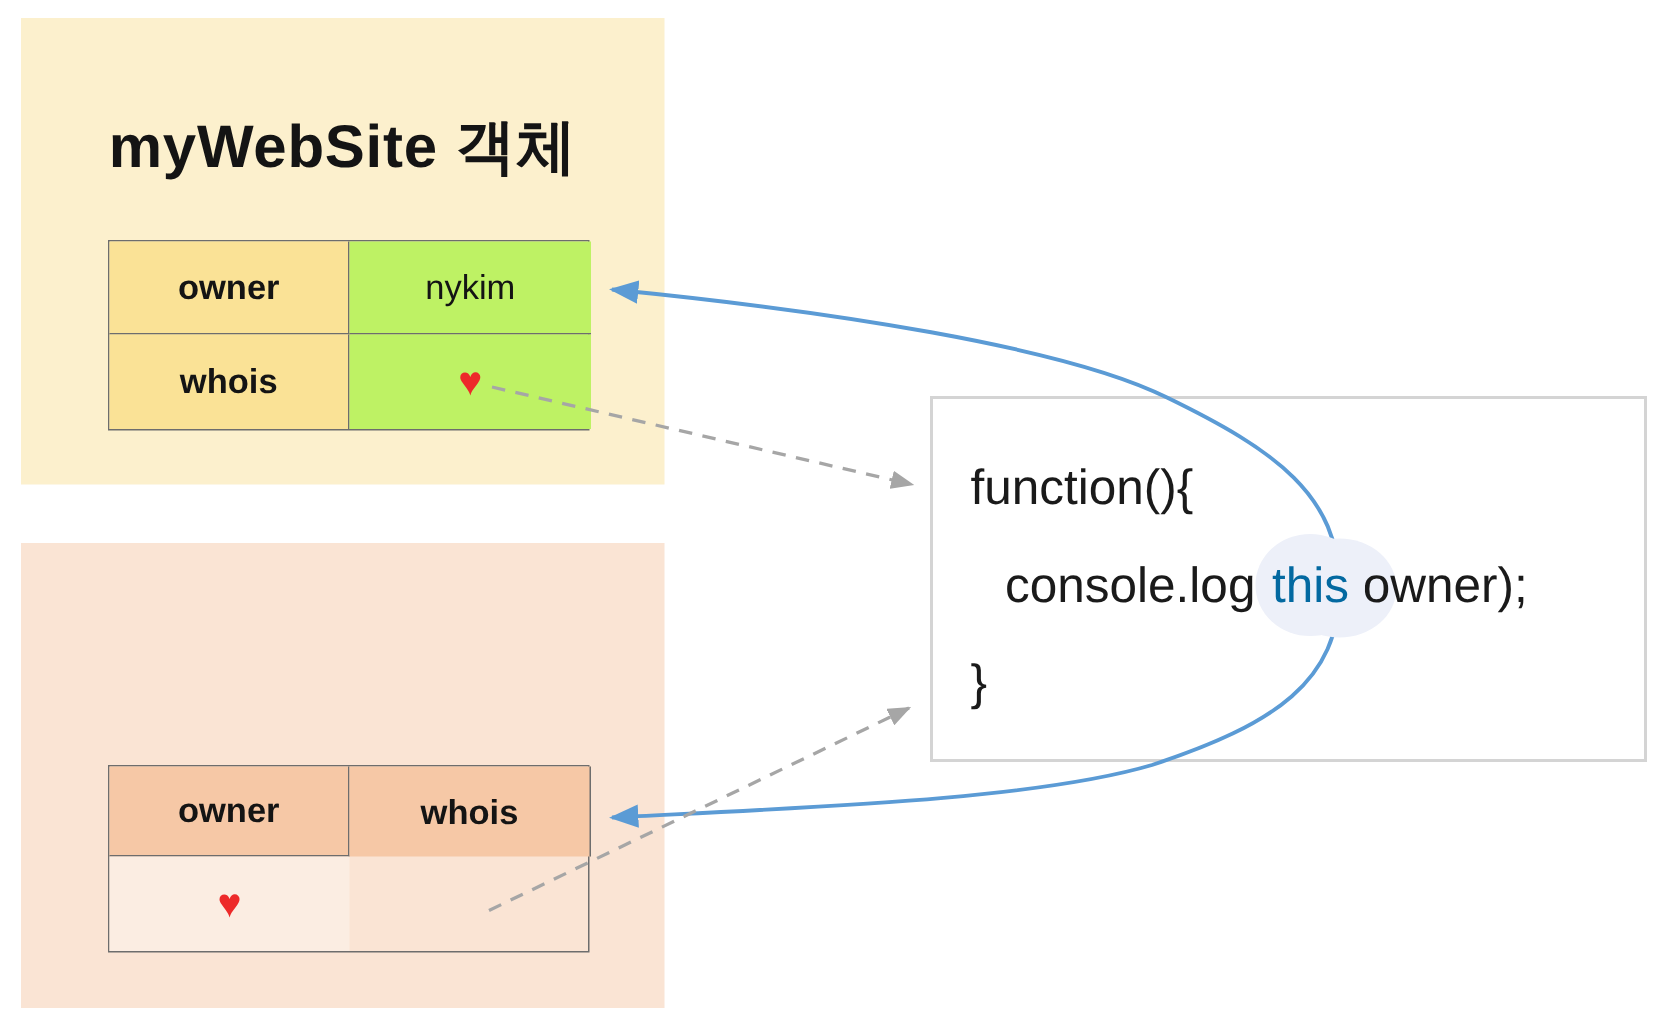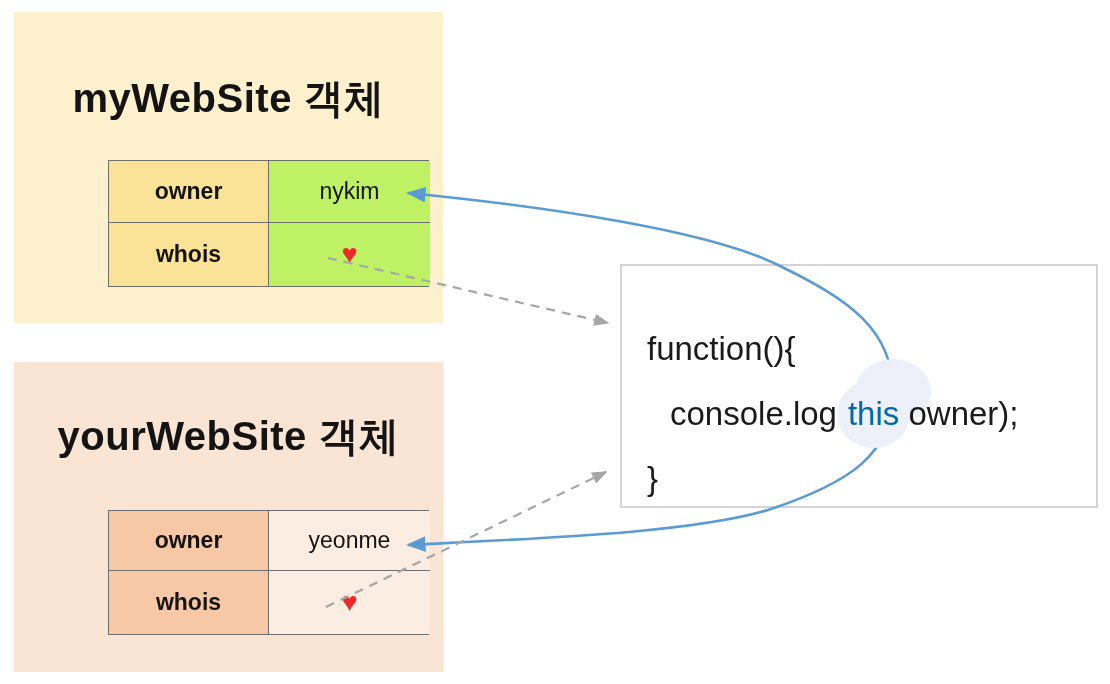--- a/index.html
+++ b/index.html
@@ -23,21 +23,20 @@
     letter-spacing: 0.5px; color: #141414;
   }
   .obj-box.my   .obj-title { top: 62px; }
   .obj-box.your .obj-title { top: 50px; }
 
   
   .prop-table {
     position: absolute; left: 58px; top: 148px; width: 321px;
     display: grid; grid-template-columns: 160px 161px;
     border: 1px solid #6d6d6d;
-    margin-left: 36px;
   }
   .obj-box.my   .prop-table { grid-template-rows: 62px 63px; }
   .obj-box.your .prop-table { grid-template-rows: 60px 63px; }
 
   .cell {
     display: flex; align-items: center; justify-content: center;
     font-size: 23px; color: #141414;
   }
   .cell.key { font-weight: 700; border-right: 1px solid #6d6d6d; }
   .row-top  { border-bottom: 1px solid #6d6d6d; }
@@ -49,21 +48,21 @@
 
   .heart { color: #ED2A2A; font-size: 27px; line-height: 1; }
 
   
   .fn-box {
     position: absolute; z-index: 1;
     left: 620px; top: 264px; width: 478px; height: 244px;
     background: #ffffff; border: 2px solid #D4D4D4;
   }
 
-  .code-layer { position: absolute; inset: 0; z-index: 3; pointer-events: none; margin-top: 24px; }
+  .code-layer { position: absolute; inset: 0; z-index: 3; pointer-events: none; }
   .code-line {
     position: absolute;
     font-size: 33px; line-height: 40px;
     color: #1a1a1a; white-space: pre;
   }
   #code-line-1 { left: 647px; top: 305px; }
   #code-line-2 { left: 670px; top: 370px; }
   #code-line-3 { left: 647px; top: 435px; }
 
   .this-kw {
@@ -93,24 +92,22 @@
       <div class="cell key row-top">owner</div>
       <div class="cell val row-top">nykim</div>
       <div class="cell key">whois</div>
       <div class="cell val">
         <span class="heart">♥</span>
       </div>
     </div>
   </div>
 
   <div class="obj-box your">
-    <div class="obj-title">yourWebSite 객체</div>
     <div class="prop-table">
       <div class="cell key row-top">owner</div>
-      <div class="cell val row-top">yeonme</div>
       <div class="cell key">whois</div>
       <div class="cell val">
         <span class="heart">♥</span>
       </div>
     </div>
   </div>
 
   <div class="fn-box"></div>
 
   <svg class="overlay-svg" width="1110" height="684" viewBox="0 0 1110 684">

